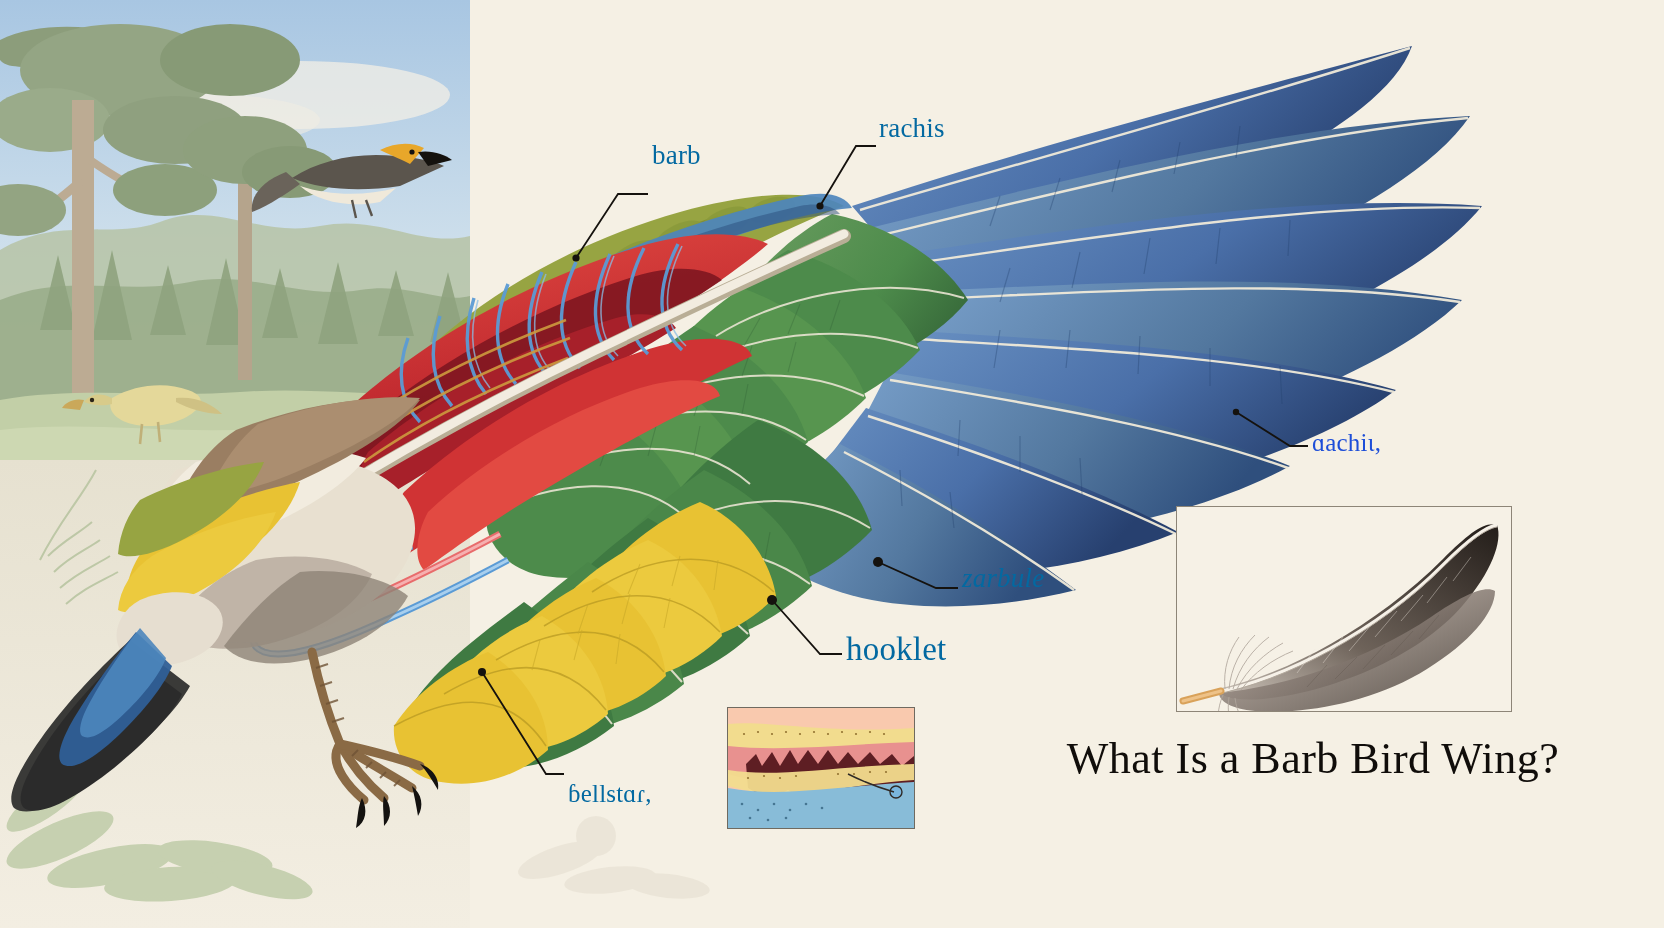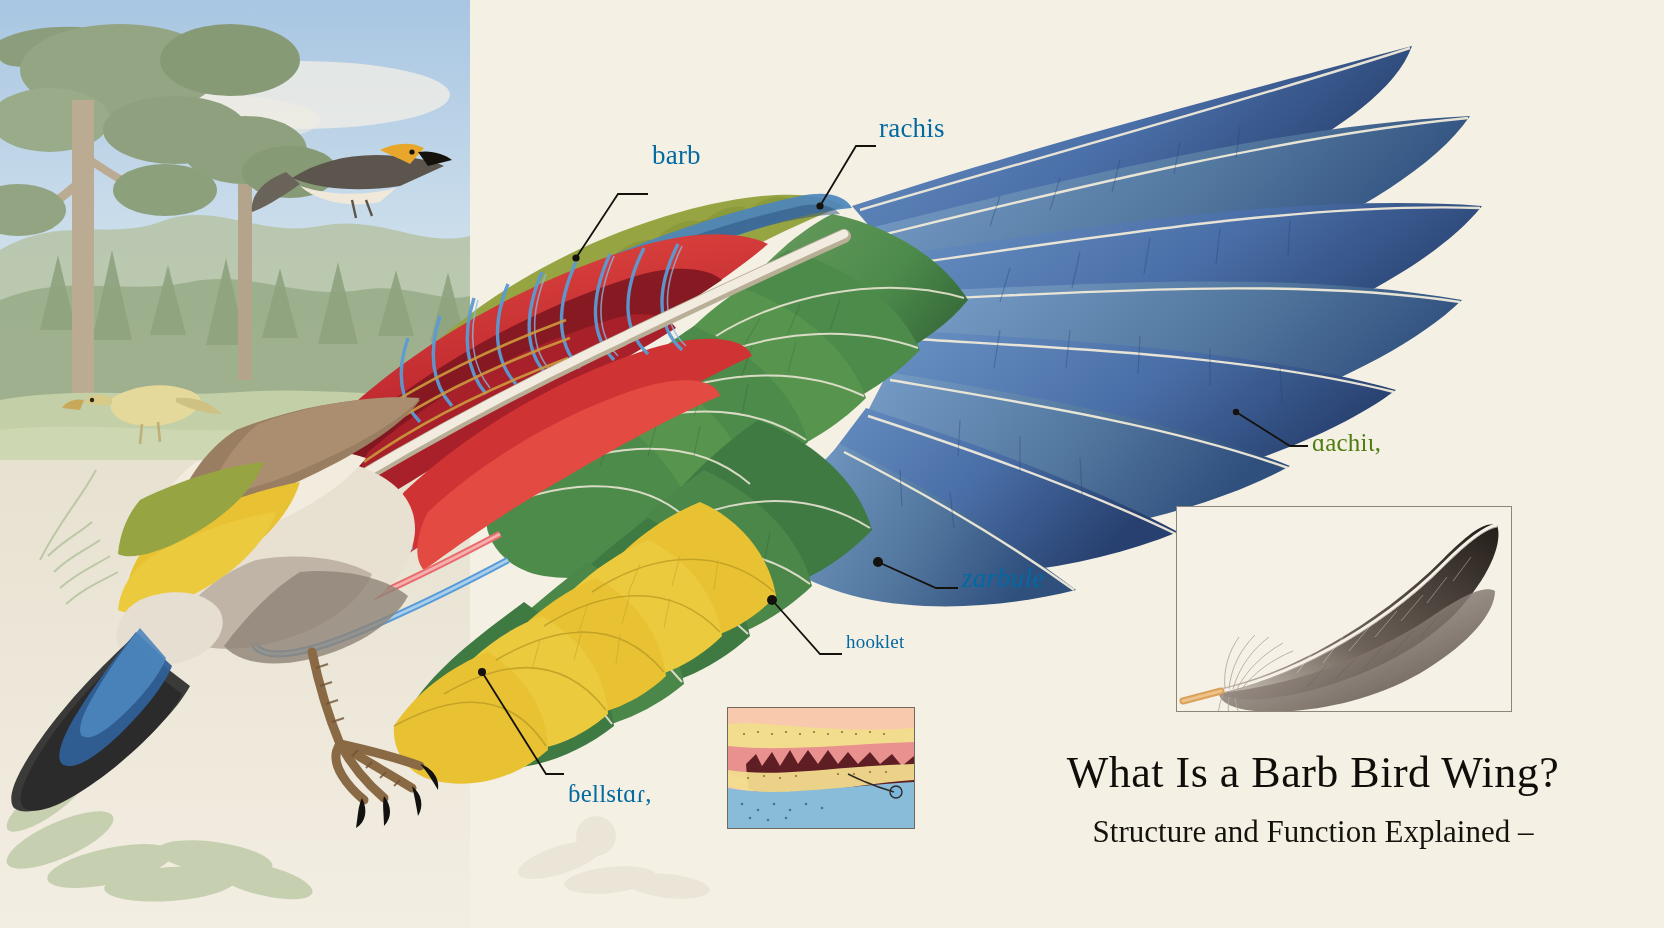--- a/index.html
+++ b/index.html
@@ -14,30 +14,30 @@
   
   .label{
     position:absolute;
     font-family:"Liberation Serif", serif;
     color:#0369a1;
     white-space:nowrap;
     letter-spacing:.2px;
   }
   .lbl-barb{left:652px;top:140px;font-size:27px;}
   .lbl-rachis{left:879px;top:113px;font-size:27px;}
-  .lbl-rachiy{left:1312px;top:429px;font-size:25px;color:#4d7c0f;}
+  .lbl-rachiy{left:1312px;top:429px;font-size:25px;color:#1d4ed8;}
   .lbl-zarbule{left:962px;top:563px;font-size:27px;font-style:italic;}
-  .lbl-hooklet{left:846px;top:631px;font-size:19px;}
+  .lbl-hooklet{left:846px;top:631px;font-size:33px;}
   .lbl-bellstar{left:568px;top:780px;font-size:25px;}
   
   #title-block{position:absolute;left:978px;top:734px;width:670px;text-align:center;}
   #main-title{
     font-family:"Liberation Serif", serif;
     font-size:44px;line-height:50px;color:#100d0a;
-    letter-spacing:.5px;margin:14px;font-weight:400;
+    letter-spacing:.5px;margin:0;font-weight:400;
   }
   #sub-title{
     font-family:"Liberation Serif", serif;
     font-size:31px;line-height:40px;color:#15110c;
     margin:4px 0 0 0;font-weight:400;
   }
   
   #feather-inset{
     position:absolute;left:1176px;top:506px;width:334px;height:204px;
     border:1.5px solid #8d8577;background:#f6f1e6;overflow:hidden;
@@ -559,16 +559,15 @@
           <circle cx="158" cy="64" r="1.1"></circle>
       </g>
 
       <circle cx="168" cy="84" r="6" fill="#7ab6dd" stroke="#2f2a26" stroke-width="1.4"></circle>
       <path d="M120 66 C136 74 152 80 166 84" stroke="#2f2a26" stroke-width="1.4" fill="none"></path>
     </svg>
   </div>
 
   <div id="title-block">
     <h1 id="main-title">What Is a Barb Bird Wing?</h1>
-    <p id="sub-title">Structure and Function Explained –</p>
   </div>
 
 </div>
 
 </body></html>

